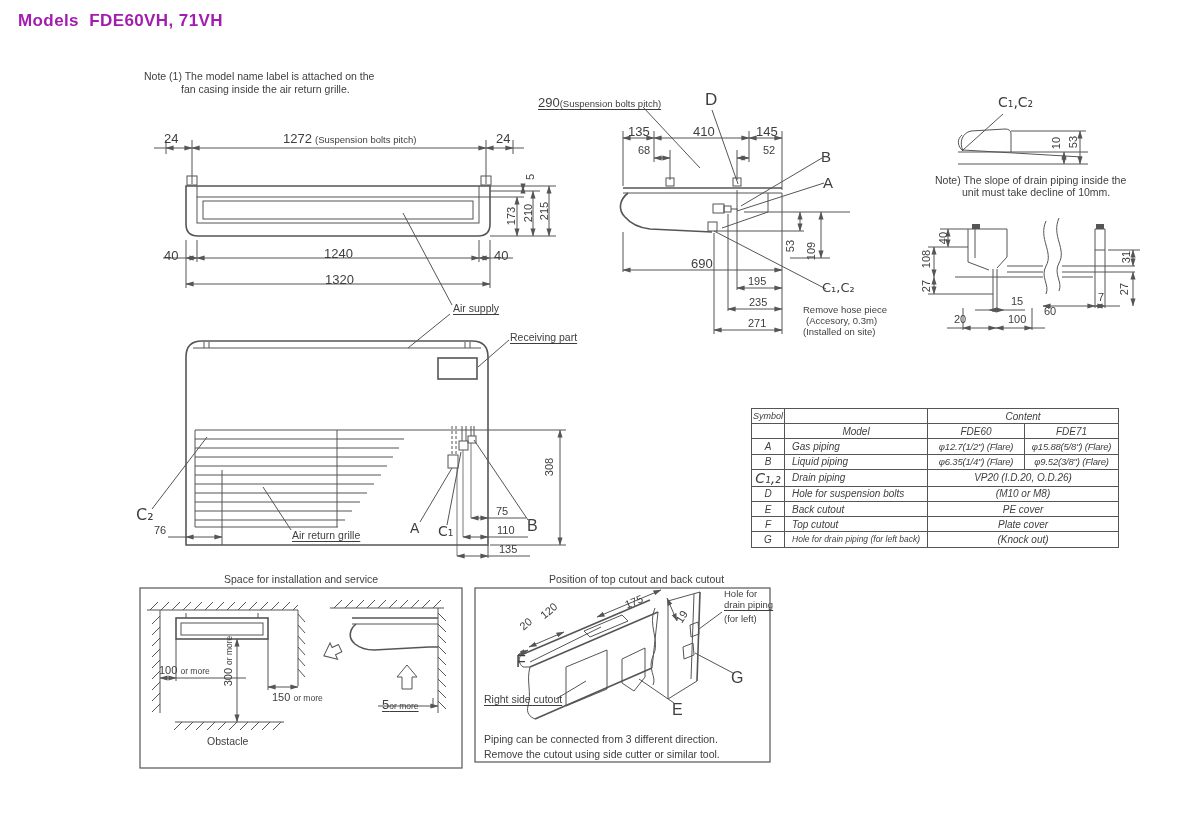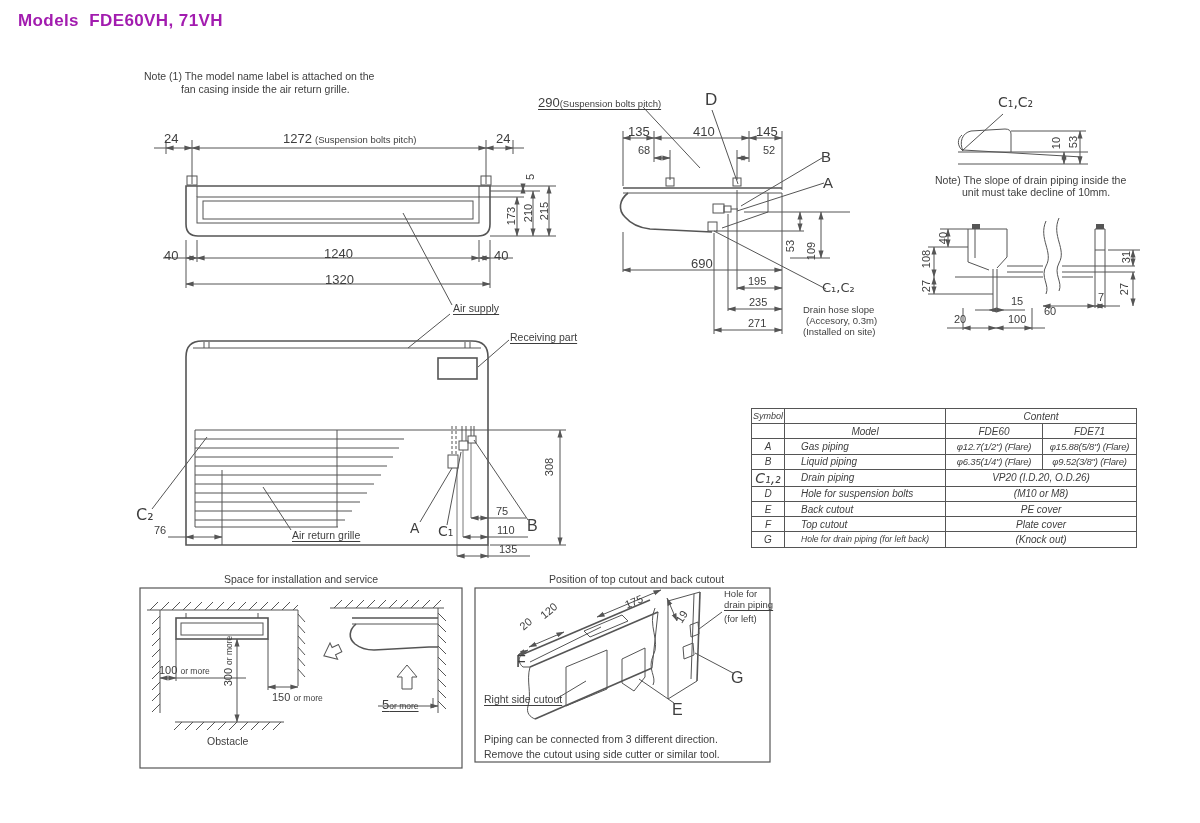--- a/index.html
+++ b/index.html
@@ -15,21 +15,21 @@
   .s9{font-size:9.5px;}.s10{font-size:10.5px;}.s12{font-size:13px;}
   .med{font-size:14px;}.big{font-size:16px;}
   .rot{transform:translate(-50%,-50%) rotate(-90deg);}
   .und{text-decoration:underline;text-underline-offset:2px;}
   .dv{font-family:"DejaVu Sans",sans-serif;}
   .sfx{font-size:8.5px;}
   .ttl{position:absolute;left:18px;top:11px;font-size:17px;font-weight:bold;
        color:#a21caf;letter-spacing:.4px;white-space:pre;}
   table.spec{position:absolute;left:751px;top:408px;border-collapse:collapse;table-layout:fixed;
              font-size:10px;color:#3e3e3e;font-style:italic;}
-  table.spec td{border:1px solid #555;height:14.2px;padding:0 16px;overflow:hidden;white-space:nowrap;}
+  table.spec td{border:1px solid #555;height:14.2px;padding:0 7px;overflow:hidden;white-space:nowrap;}
   table.spec .c{text-align:center;padding:0 1px;}
   table.spec .vs{font-size:9.5px;letter-spacing:-.2px;}
   table.spec .sm{font-size:8.5px;}
 </style>
 </head>
 <body>
 
 <div class="canvas">
 
 <svg class="draw" width="1200" height="823">
@@ -326,21 +326,21 @@
 <div class="lbl" style="left:763px;top:144px">52</div>
 <div class="lbl" style="left:821px;top:148px;font-size:15px">B</div>
 <div class="lbl" style="left:823px;top:174px;font-size:15px">A</div>
 <div class="lbl s12" style="left:691px;top:256px">690</div>
 <div class="lbl rot" style="left:790px;top:246px">53</div>
 <div class="lbl rot" style="left:811px;top:251px">109</div>
 <div class="lbl" style="left:748px;top:275px">195</div>
 <div class="lbl" style="left:749px;top:296px">235</div>
 <div class="lbl" style="left:748px;top:317px">271</div>
 <div class="lbl dv" style="left:822px;top:280px;font-size:13px">C₁,C₂</div>
-<div class="lbl s9" style="left:803px;top:304px">Drain hose slope</div>
+<div class="lbl s9" style="left:803px;top:304px">Remove hose piece</div>
 <div class="lbl s9" style="left:806px;top:315px">(Accesory, 0.3m)</div>
 <div class="lbl s9" style="left:803px;top:326px">(Installed on site)</div>
 
 <div class="lbl dv" style="left:998px;top:94px;font-size:14px">C₁,C₂</div>
 <div class="lbl rot" style="left:1056px;top:143px">10</div>
 <div class="lbl rot" style="left:1073px;top:142px">53</div>
 <div class="lbl s10" style="left:935px;top:174px">Note) The slope of drain piping inside the</div>
 <div class="lbl s10" style="left:962px;top:186px">unit must take decline of 10mm.</div>
 
 <div class="lbl rot" style="left:943px;top:238px">40</div>

